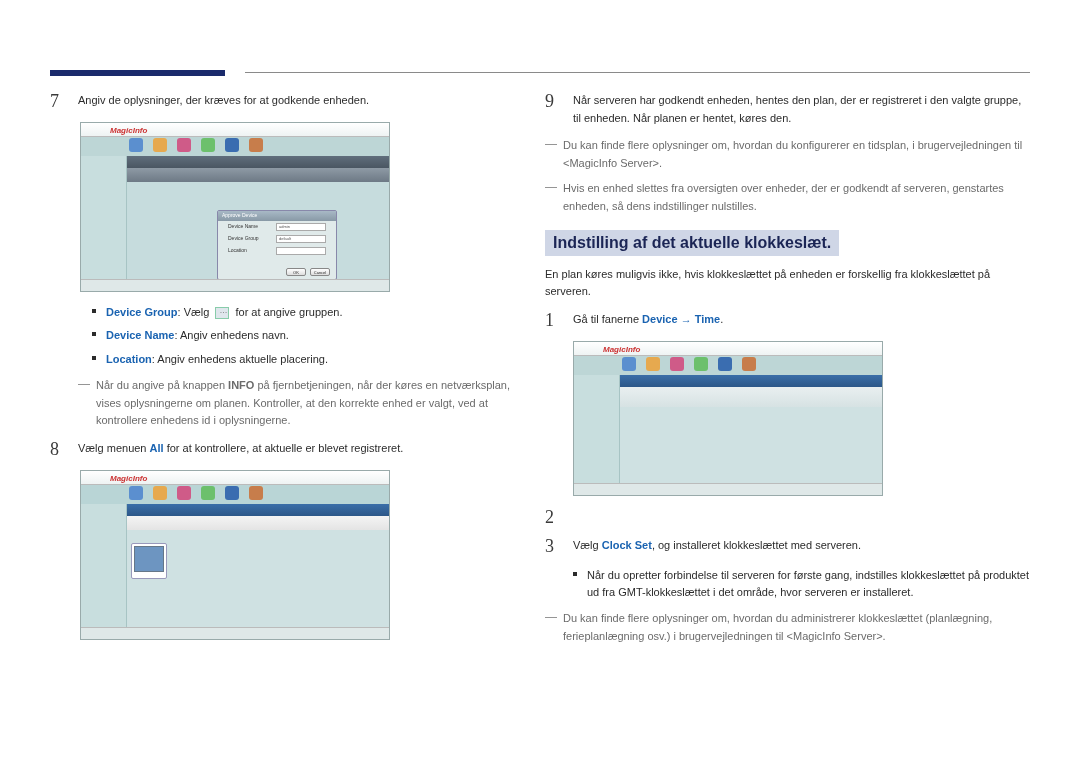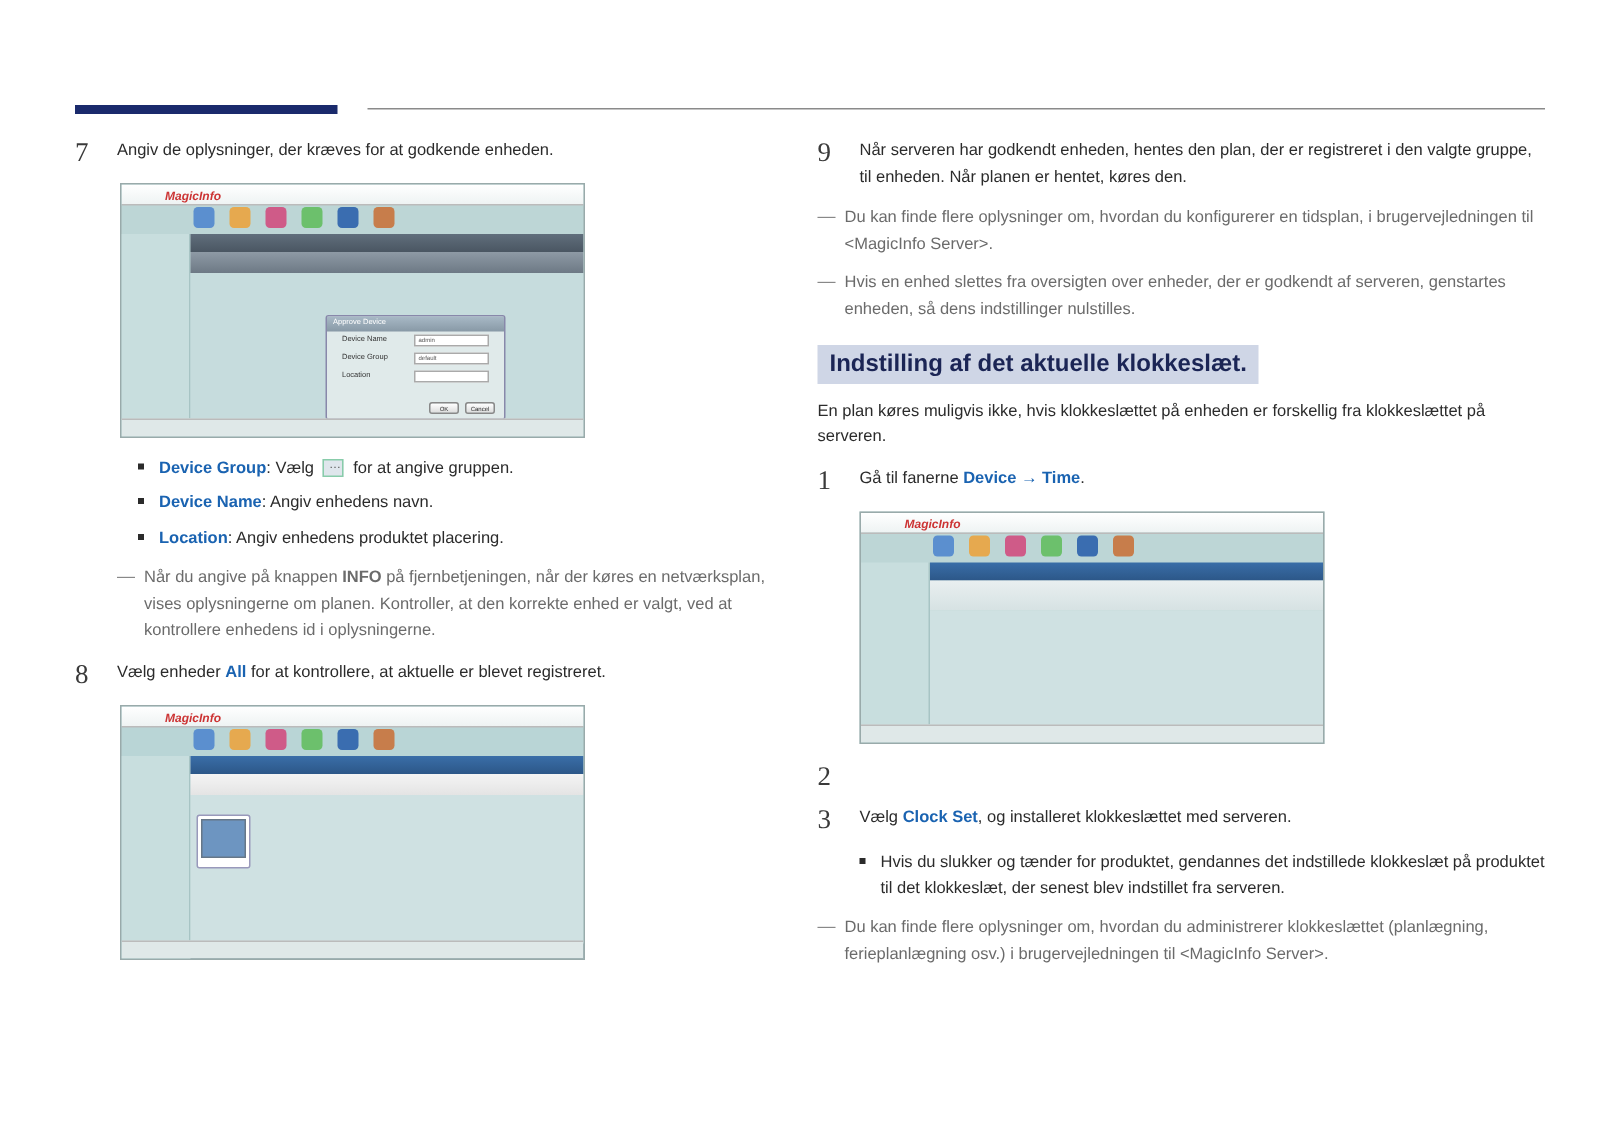--- a/index.html
+++ b/index.html
@@ -330,32 +330,32 @@
     <div class="bullet">
       <div class="bullet-dot"></div>
       <div><span class="bold-blue">Device Group</span><span>: Vælg</span> <span class="mini-icon"></span> <span>for at angive gruppen.</span></div>
     </div>
     <div class="bullet">
       <div class="bullet-dot"></div>
       <div><span class="bold-blue">Device Name</span><span>: Angiv enhedens navn.</span></div>
     </div>
     <div class="bullet">
       <div class="bullet-dot"></div>
-      <div><span class="bold-blue">Location</span><span>: Angiv enhedens produktet placering.</span></div>
+      <div><span class="bold-blue">Location</span><span>: Angiv enhedens aktuelle placering.</span></div>
     </div>
   </div>
 
   <div class="dash-note">
     <div class="long-dash">―</div>
     <div><span>Når du angive på knappen </span><span class="bold">INFO</span><span> på fjernbetjeningen, når der køres en netværksplan, vises oplysningerne om planen. Kontroller, at den korrekte enhed er valgt, ved at kontrollere enhedens id i oplysningerne.</span></div>
   </div>
 
   <div class="step">
     <div class="step-num">8</div>
-    <div class="step-body"><span>Vælg enheder </span><span class="bold-blue">All</span><span> for at kontrollere, at aktuelle er blevet registreret.</span></div>
+    <div class="step-body"><span>Vælg menuen </span><span class="bold-blue">All</span><span> for at kontrollere, at aktuelle er blevet registreret.</span></div>
   </div>
 
   <div class="screenshot-b">
     <div class="ss-topbar"></div>
     <div class="ss-logo">MagicInfo</div>
     <div class="ss-iconrow">
       <div class="ss-icon" style="background:#5b8fcf"></div>
       <div class="ss-icon" style="background:#e6a94f"></div>
       <div class="ss-icon" style="background:#cf5b88"></div>
       <div class="ss-icon" style="background:#6cc06c"></div>
@@ -424,21 +424,21 @@
   </div>
 
   <div class="step">
     <div class="step-num">3</div>
     <div class="step-body"><span>Vælg </span><span class="bold-blue">Clock Set</span><span>, og installeret klokkeslættet med serveren.</span></div>
   </div>
 
   <div class="bullets" style="margin-left:28px">
     <div class="bullet">
       <div class="bullet-dot"></div>
-      <div>Hvis du slukker og tænder for produktet, gendannes det indstillede klokkeslæt på produktet til det klokkeslæt, der senest blev indstillet fra serveren.</div>
+      <div>Når du opretter forbindelse til serveren for første gang, indstilles klokkeslættet på produktet ud fra GMT-klokkeslættet i det område, hvor serveren er installeret.</div>
     </div>
   </div>
 
   <div class="dash-note-r">
     <div class="long-dash">―</div>
     <div>Du kan finde flere oplysninger om, hvordan du administrerer klokkeslættet (planlægning, ferieplanlægning osv.) i brugervejledningen til &lt;MagicInfo Server&gt;.</div>
   </div>
 
 </div>
 

